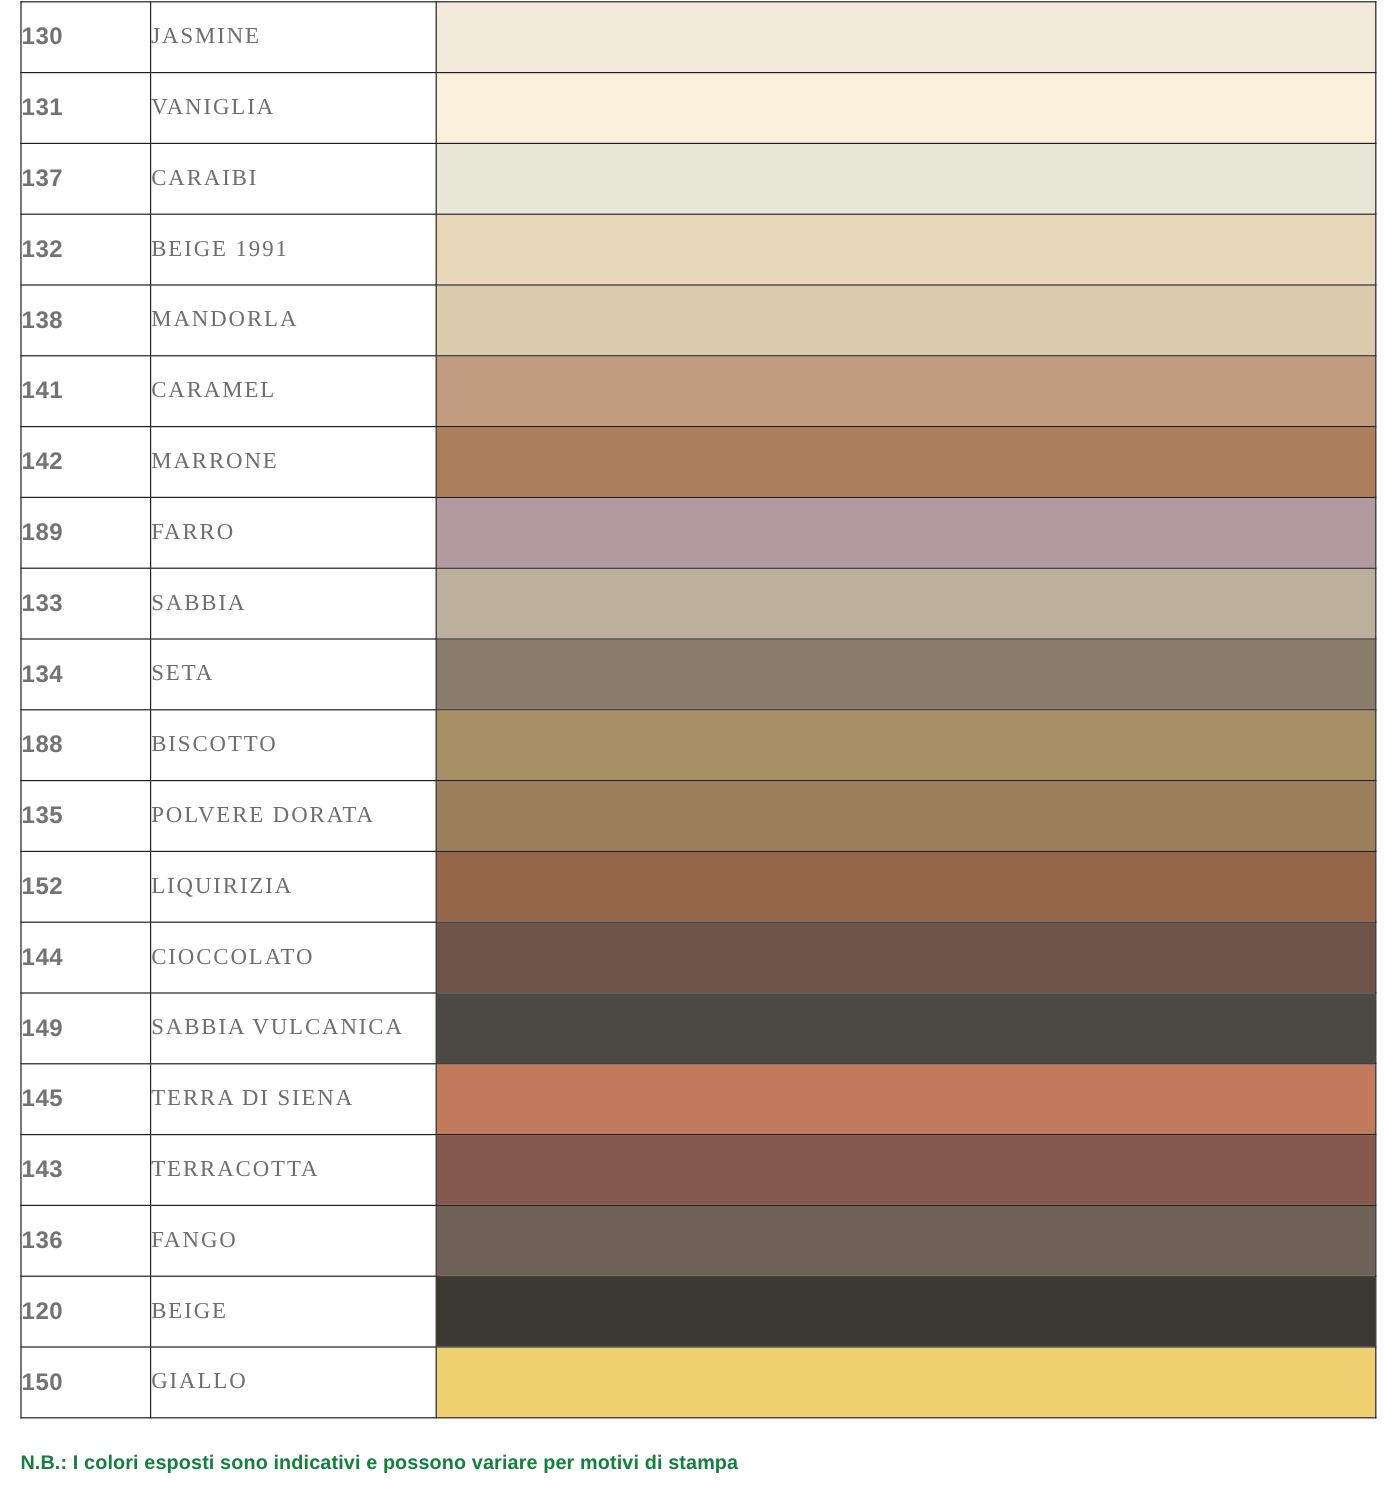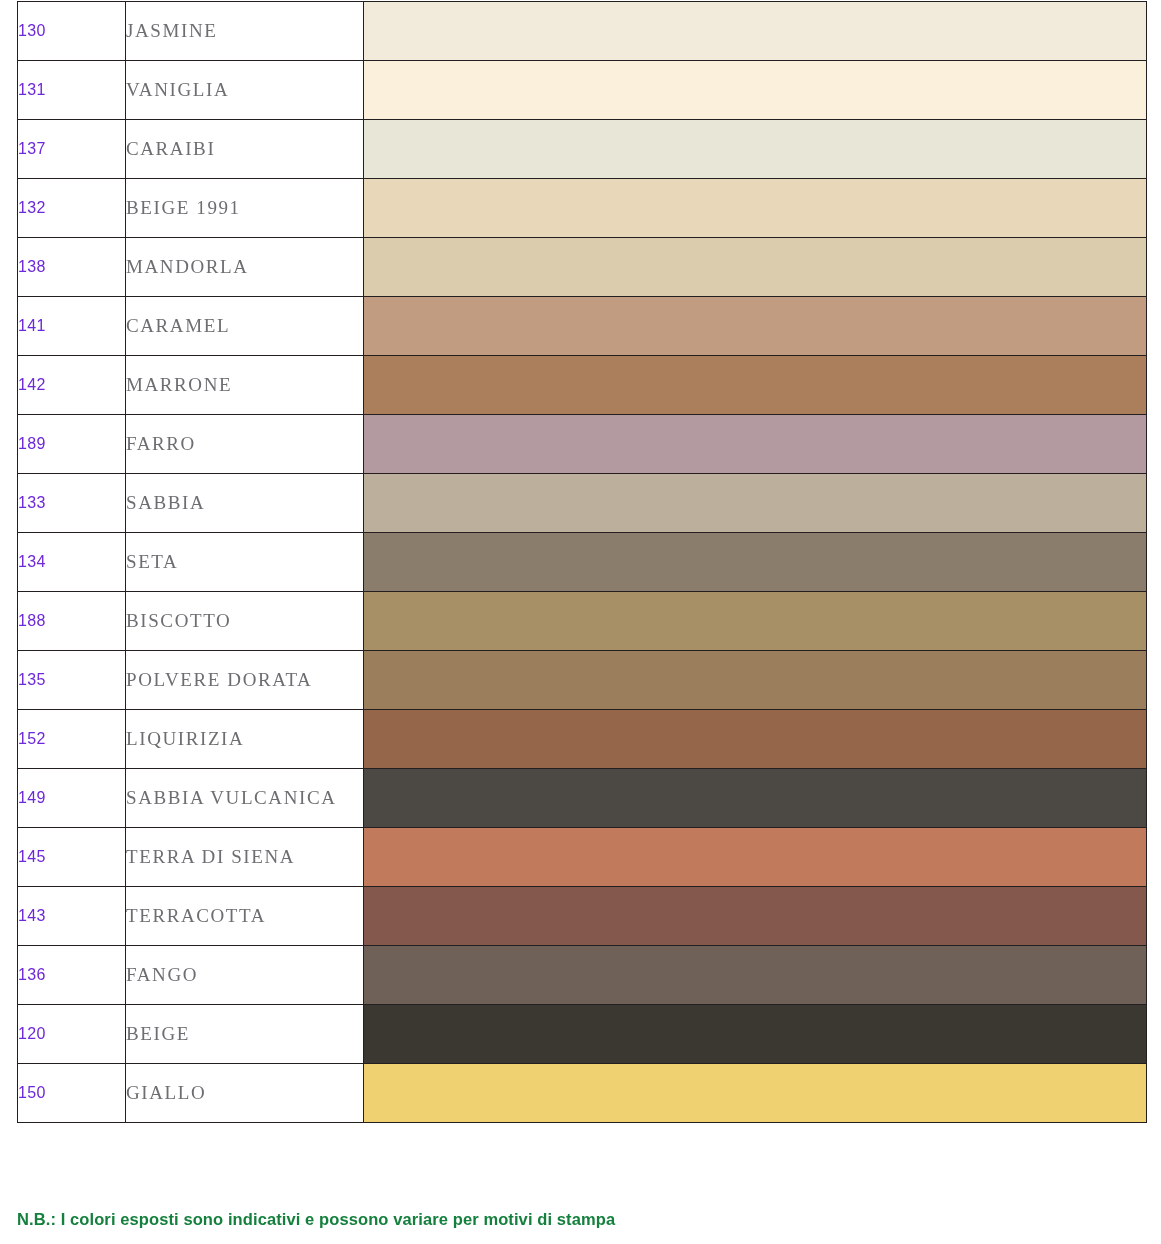--- a/index.html
+++ b/index.html
@@ -39,24 +39,24 @@
   #color-table td {
     height: 59px;
     padding: 0;
     border: 1.6px solid #231f20;
     box-sizing: border-box;
     vertical-align: middle;
     background: #ffffff;
   }
 
   td.cell-code {
-    font-size: 16px;
-    font-weight: normal;
+    font-size: 20px;
+    font-weight: bold;
     letter-spacing: 0.4px;
-    color: #6d28d9;
+    color: #737373;
     padding-left: 11px;
   }
 
   td.cell-name {
     font-size: 19px;
     font-weight: 400;
     letter-spacing: 1.6px;
     color: #6d6e71;
     padding-left: 11px;
     white-space: nowrap;
@@ -184,20 +184,27 @@
           </td>
         </tr>
         <tr>
           <td class="cell-code">152</td>
           <td class="cell-name">LIQUIRIZIA</td>
           <td class="cell-swatch">
             <span class="swatch-fill" style="background-color: rgb(149, 102, 74);"></span>
           </td>
         </tr>
         <tr>
+          <td class="cell-code">144</td>
+          <td class="cell-name">CIOCCOLATO</td>
+          <td class="cell-swatch">
+            <span class="swatch-fill" style="background-color: rgb(110, 84, 72);"></span>
+          </td>
+        </tr>
+        <tr>
           <td class="cell-code">149</td>
           <td class="cell-name">SABBIA VULCANICA</td>
           <td class="cell-swatch">
             <span class="swatch-fill" style="background-color: rgb(76, 72, 67);"></span>
           </td>
         </tr>
         <tr>
           <td class="cell-code">145</td>
           <td class="cell-name">TERRA DI SIENA</td>
           <td class="cell-swatch">

